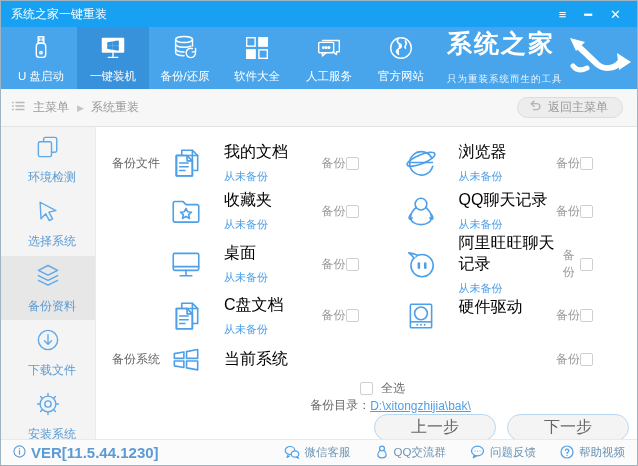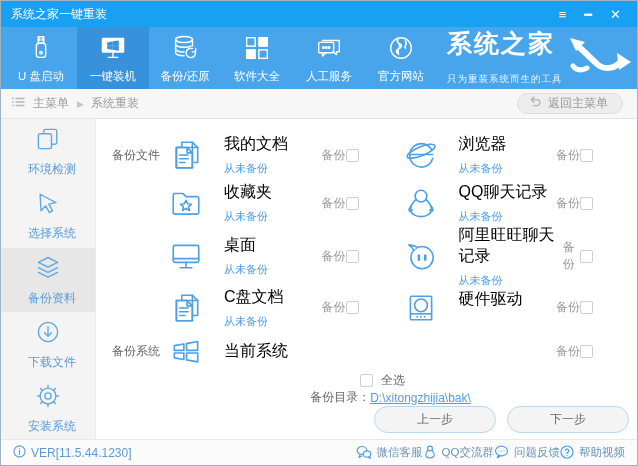--- a/index.html
+++ b/index.html
@@ -17,21 +17,21 @@
   .nav-item { width:72px; display:flex; flex-direction:column; align-items:center; justify-content:center; gap:6px; cursor:pointer; }
   .nav-item.active { background:#3892db; }
   .nav-item .nav-label { color:#fff; font-size:11.5px; white-space:nowrap; }
   .nav-ic svg { display:block; }
   .logo { margin-left:10px; display:flex; flex-direction:column; justify-content:center; gap:17px; }
   .logo-title { color:#fff; font-size:25px; font-weight:bold; letter-spacing:2px; line-height:1; }
   .logo-tagline { color:#eaf5ff; font-size:9.5px; letter-spacing:1px; }
   .logo-arrow { display:flex; align-items:center; margin-left:4px; }
 
   
-  .crumbbar { height:30px; background:#f7f7f7; border-bottom:1px solid #e3e3e3; display:flex; align-items:center; padding:0 10px; }
+  .crumbbar { height:38px; background:#f7f7f7; border-bottom:1px solid #e3e3e3; display:flex; align-items:center; padding:0 10px; }
   .crumbbar .bc-txt { color:#999; margin-left:7px; }
   .crumbbar .bc-sep { color:#c5c5c5; font-size:9px; margin-left:8px; }
   .back-btn { margin-left:auto; margin-right:4px; height:21px; padding:0 14px 0 9px; background:#ededed; border:1px solid #dcdcdc; border-radius:11px; display:flex; align-items:center; gap:6px; color:#999; cursor:pointer; }
 
   
   .bodywrap { display:flex; height:322px; }
   .sidebar { width:95px; background:#f4f4f4; border-right:1px solid #ebebeb; display:flex; flex-direction:column; }
   .side-item { flex:1; display:flex; flex-direction:column; align-items:center; justify-content:center; gap:5px; cursor:pointer; }
   .side-item.active { background:#e7e7e7; }
   .side-item .side-label { color:#5b9bd5; font-size:12px;margin-left:8px; }
@@ -51,26 +51,26 @@
   .av-box { flex:1; margin-right:10px; height:40px; background:#f7f7f7; display:flex; align-items:center; padding:0 12px; }
   .av-label { color:#666; font-size:11.5px; }
   .toggle { margin-left:auto; width:34px; height:16px; border:1px solid #4d9fe8; border-radius:9px; background:#fff; position:relative; cursor:pointer; }
   .toggle .knob { position:absolute; left:1px; top:1px; width:12px; height:12px; border-radius:50%; background:#2a8fe8; }
 
   .controls-row { display:flex; align-items:center; margin-top:auto; margin-bottom:8px;flex-direction:column; }
   .selall { margin-left:24px; display:flex; align-items:center; gap:8px; }
   .dir-wrap { margin-left:40px; display:flex; align-items:center; }
   .dir-link { color:#4d9fe8; text-decoration:underline; cursor:pointer; }
   .step-btns { margin-left:auto; margin-right:8px; display:flex; gap:11px; }
-  .step-btn { width:122px; height:27px; border:1px solid #b5d7f2; border-radius:14px; background:#f4f4f4; color:#666; font-size:12px; display:flex; align-items:center; justify-content:center; cursor:pointer; }
+  .step-btn { width:122px; height:27px; border:1px solid #b5d7f2; border-radius:14px; background:#f4f4f4; color:#666; font-size:16px; display:flex; align-items:center; justify-content:center; cursor:pointer; }
 
   
   .footer { height:26px; background:#fbfbfb; border-top:1px solid #e9e9e9; display:flex; align-items:center; padding:0 12px; position:absolute; left:0; right:0; bottom:0; }
-  .ver { display:flex; align-items:center; gap:5px; color:#5b9bd5; font-size:12px; }
-  .foot-links { margin-left:auto; display:flex; align-items:flex-end; }
+  .ver { display:flex; align-items:center; gap:5px; color:#5b9bd5; font-size:15px;font-weight:bold; }
+  .foot-links { margin-left:auto; display:flex; align-items:flex-end; gap:24px; }
   .foot-link { display:flex; align-items:center; gap:5px; color:#6d94b5; font-size:11.5px; cursor:pointer; }
 </style>
 </head>
 <body>
 
 <div class="app">
 
   <div class="titlebar">
     <span class="title">系统之家一键重装</span>
     <div class="win-ctls">

